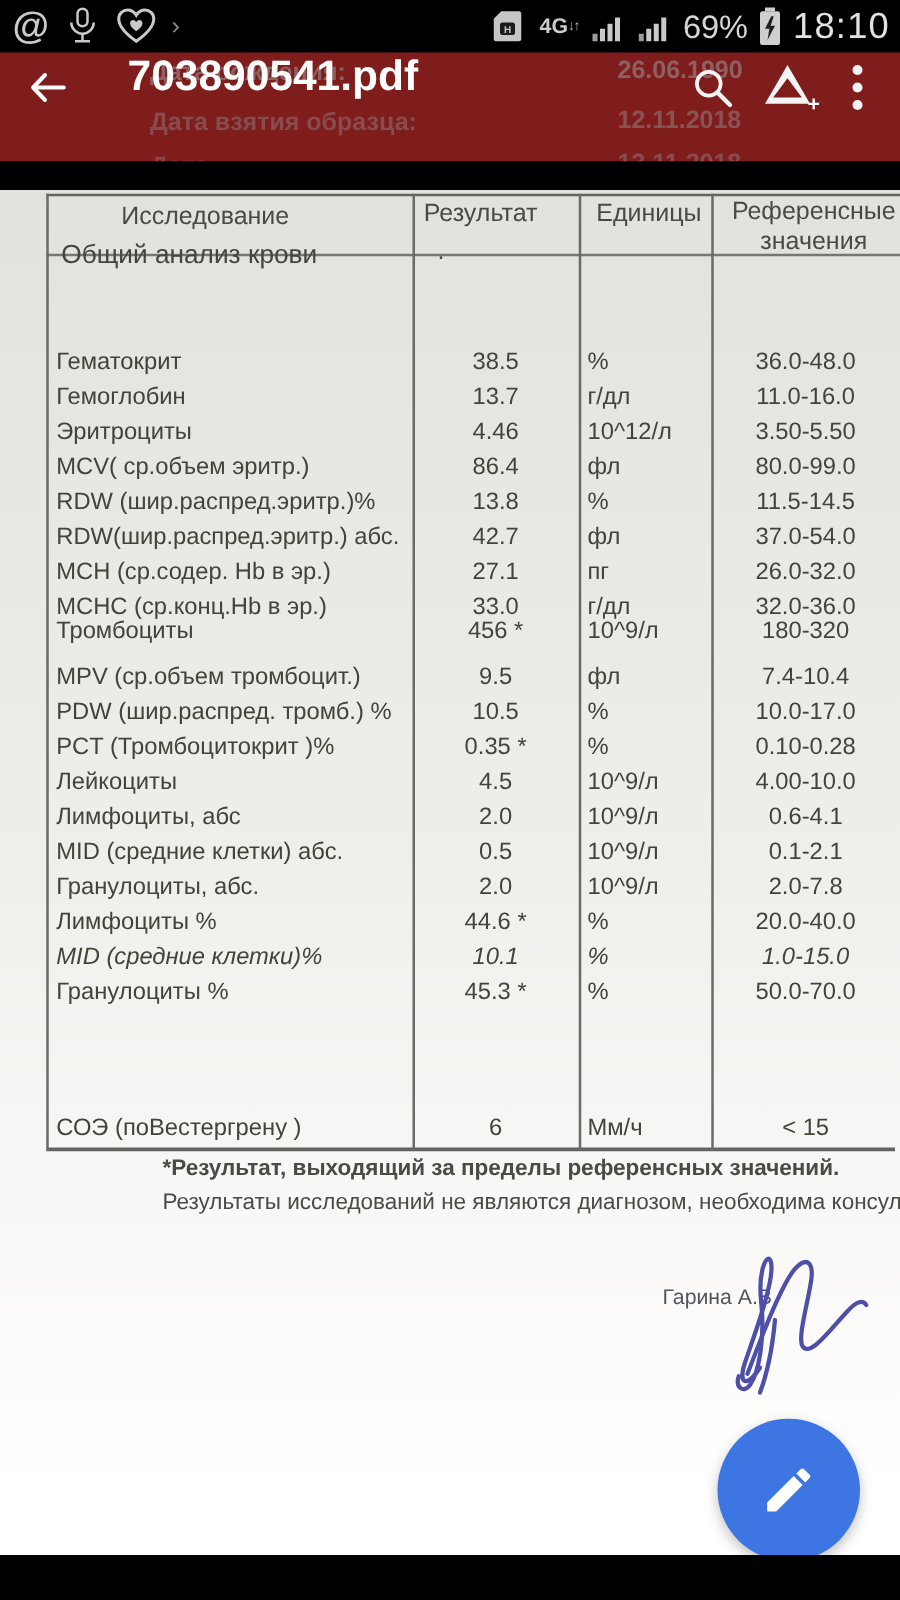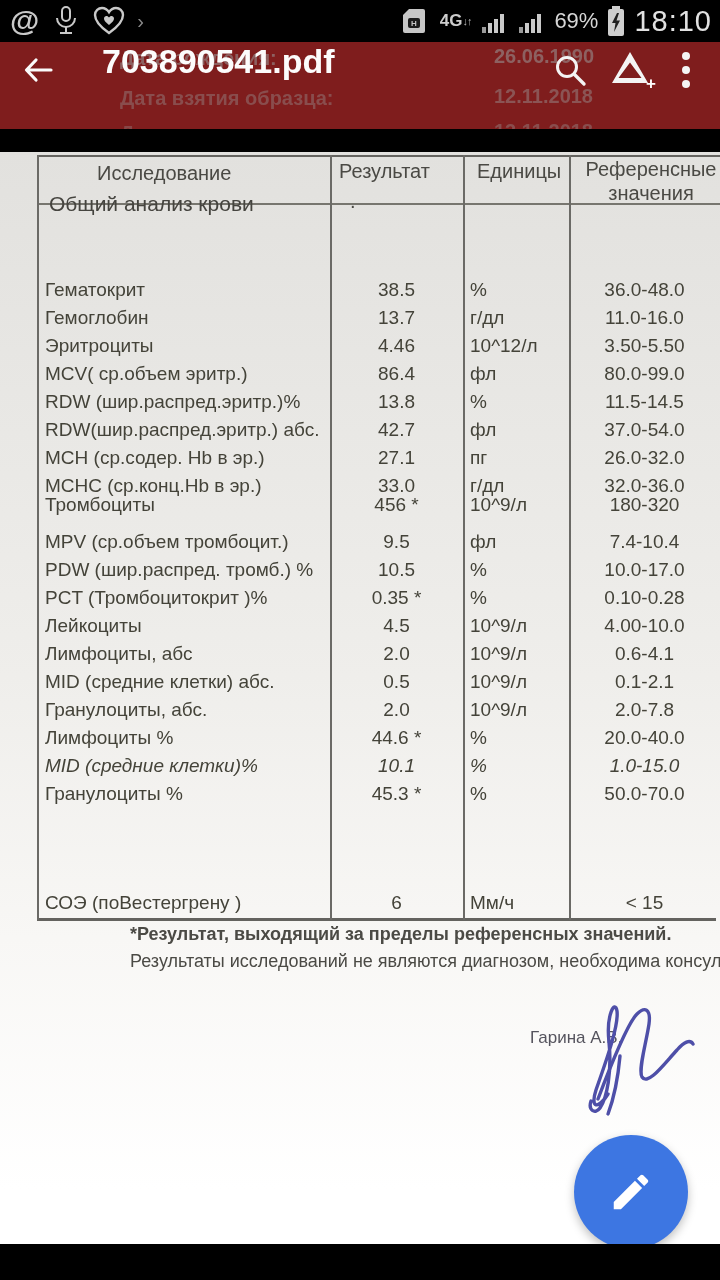--- a/index.html
+++ b/index.html
@@ -14,21 +14,21 @@
     position:absolute; left:0; top:0; width:720px; height:42px;
     background:#000; display:flex; align-items:center; color:#cfcfcf;
   }
   .sb-left { display:flex; align-items:center; gap:14px; padding-left:10px; }
   .sb-right { margin-left:auto; display:flex; align-items:center; gap:9px; padding-right:8px; }
   .at-glyph { font-size:30px; font-weight:700; color:#c9c9c9; line-height:1; }
   .sb-chevron { font-size:20px; color:#8a8a8a; margin-left:-2px; }
   .net-4g { display:flex; flex-direction:row; align-items:center; line-height:0.8; }
   .net-4g .lbl { font-size:17px; font-weight:700; color:#cdcdcd; }
   .net-4g .arrows { font-size:11px; color:#b5b5b5; letter-spacing:-1px; }
-  .pct { font-size:22px; color:#d6d6d6; }
+  .pct { font-size:26px; color:#d6d6d6; }
   .clock { font-size:29px; color:#e2e2e2; letter-spacing:1px; }
 
   
   .toolbar {
     position:absolute; left:0; top:42px; width:720px; height:87px;
     background:#7f1d1d; overflow:hidden;padding-left:19px;
   }
   .tb-underlay { position:absolute; inset:0; opacity:0.55; color:#9a9a9a; z-index:1; }
   .tb-underlay .u-line { position:absolute; font-size:20px; font-weight:700; white-space:nowrap; }
   .tb-underlay .u-val  { position:absolute; font-size:20px; font-weight:700; white-space:nowrap; }

